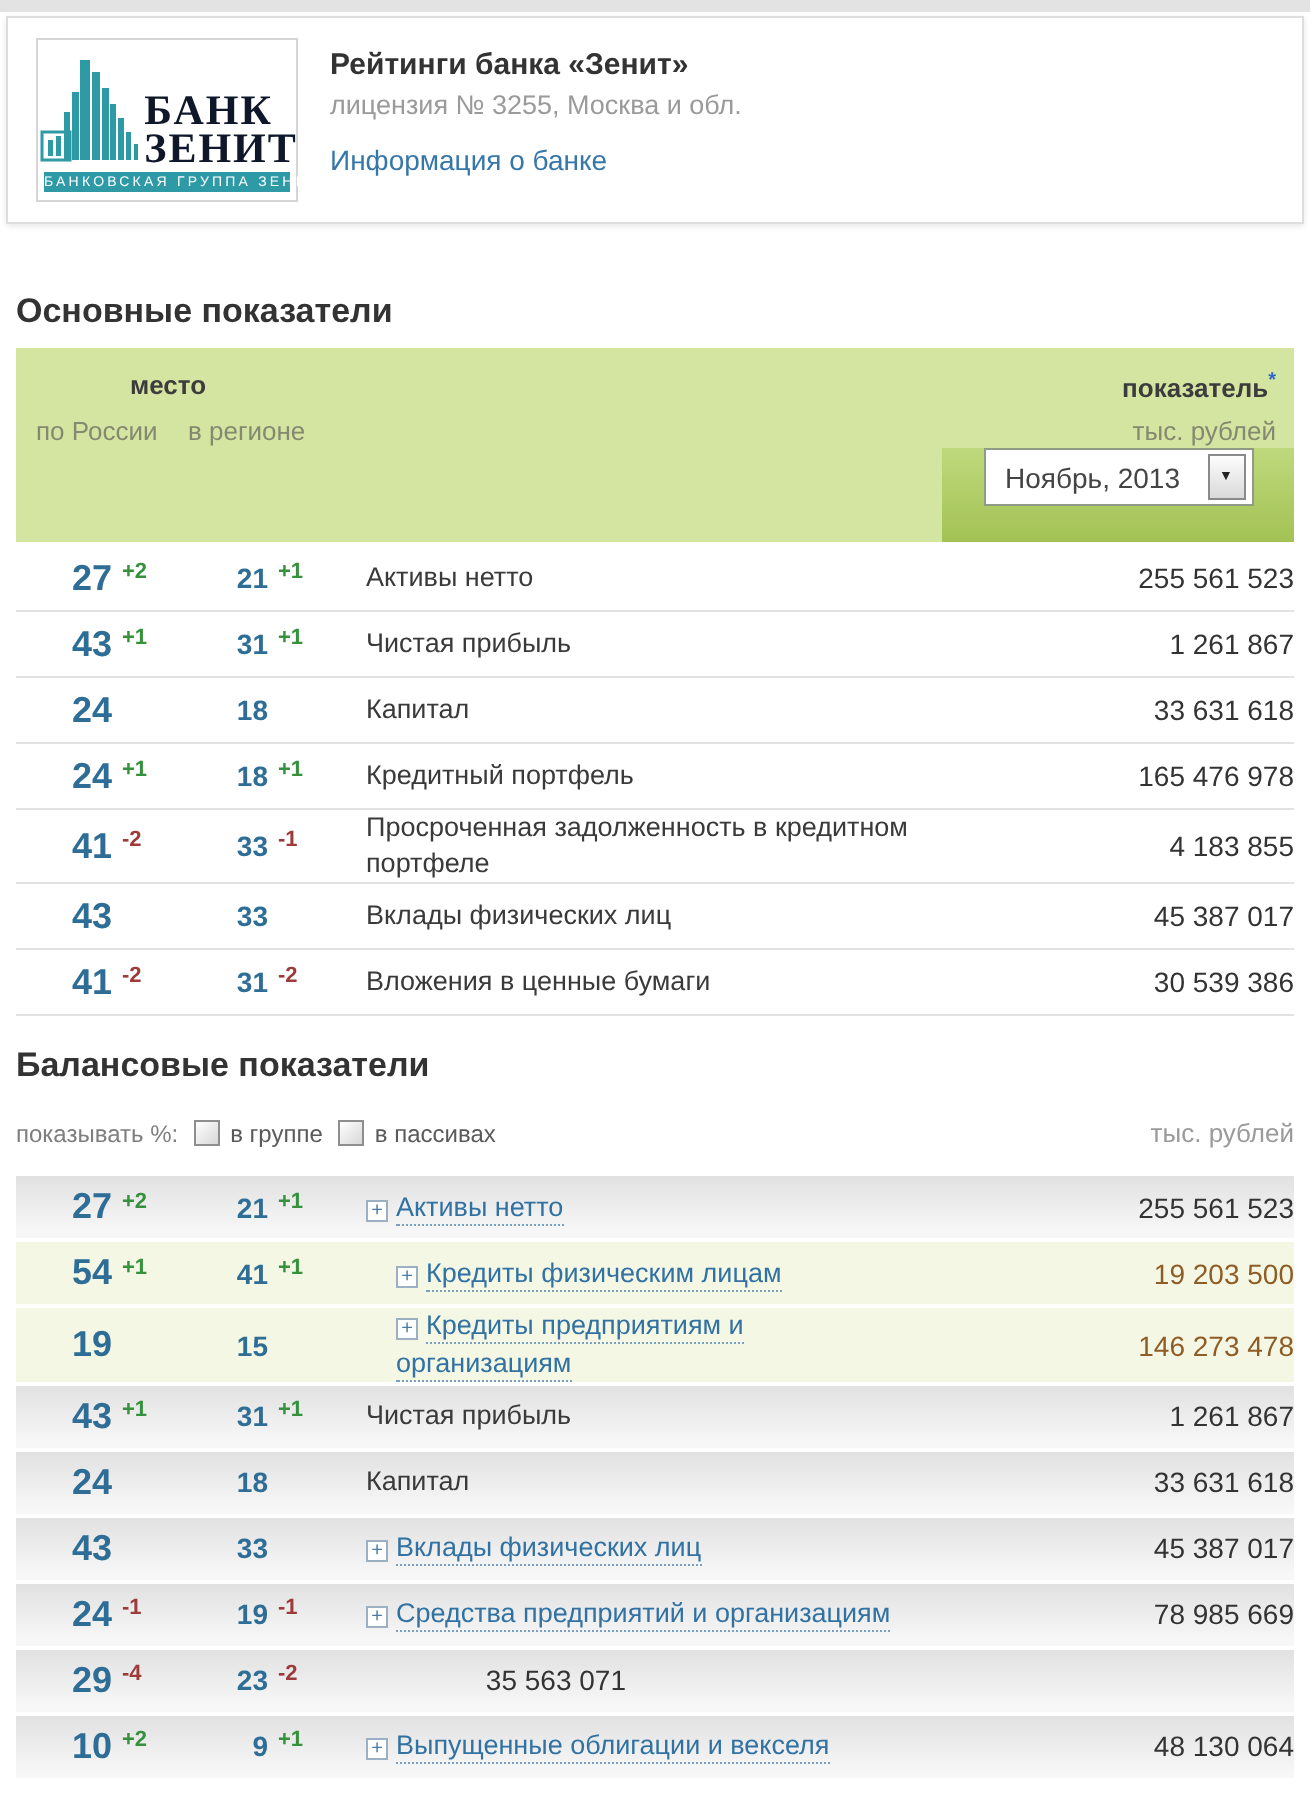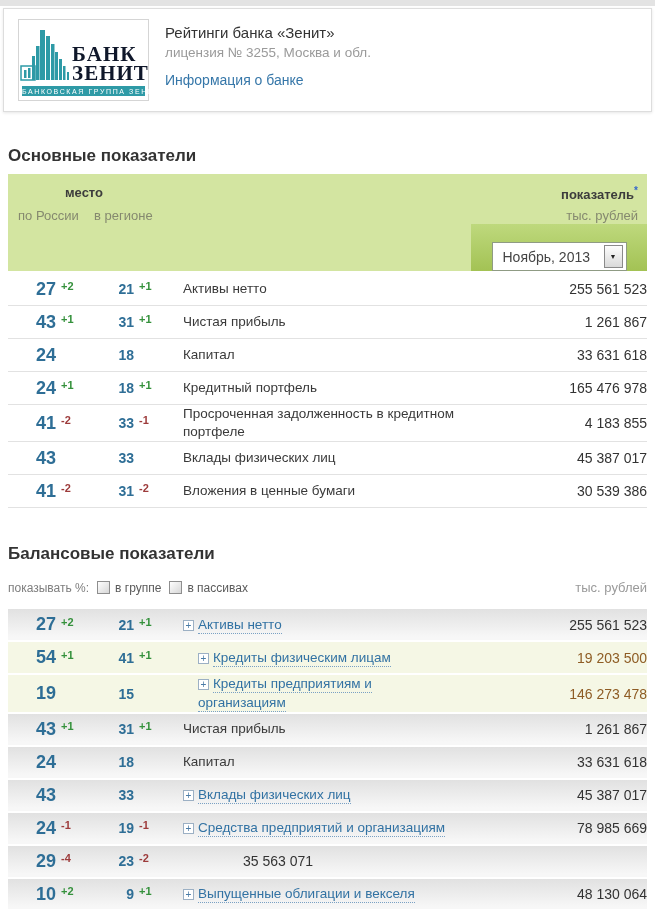--- a/index.html
+++ b/index.html
@@ -34,45 +34,45 @@
     font-size: 21px; line-height: 0.93; letter-spacing: 1px;
     padding-bottom: 4px;
   }
   .logo-banner {
     position: absolute; left: 3px; right: 3px; bottom: 4px;
     background: #2e9aa6; color: #fff;
     font-size: 7px; letter-spacing: 1.6px; text-align: center;
     padding: 2px 0 1px 0; white-space: nowrap;
   }
   .head-text { padding-top: 5px; }
-  .head-title { font-size: 15px; font-weight: normal; color: #333; }
+  .head-title { font-size: 15px; font-weight: bold; color: #333; }
   .head-sub { font-size: 13.5px; color: #9a9a9a; margin-top: 4px; }
   .head-link { font-size: 14px; color: #3677a9; margin-top: 12px; cursor: pointer; display: inline-block; }
 
   
   .content { padding: 0 8px; }
   .section-title { font-size: 17px; font-weight: bold; color: #333; }
   .t-main { margin-top: 34px; }
-  .t-balance { margin-top: 36px; }
+  .t-balance { margin-top: 15px; }
 
   
   .green-head {
     margin-top: 8px; height: 97px; position: relative;
     background: #d3e5a1; font-size: 13px;
   }
   .gh-place { position: absolute; top: 11px; left: 0; width: 152px; text-align: center; font-weight: bold; color: #3c3c3c; }
   .gh-russia { position: absolute; top: 34px; left: 10px; color: #85896f; }
   .gh-region { position: absolute; top: 34px; left: 86px; color: #85896f; }
   .gh-indicator { position: absolute; top: 11px; right: 9px; font-weight: bold; color: #3c3c3c; }
   .gh-indicator sup { color: #3366cc; font-weight: bold; font-size: 10px; }
   .gh-units { position: absolute; top: 34px; right: 9px; color: #85896f; }
   .select-panel {
     position: absolute; right: 0; bottom: 0; width: 176px; height: 47px;
     background: linear-gradient(to bottom, #bed97d 0%, #a3c254 100%);
-    display: flex; align-items: flex-end; justify-content: center;
+    display: flex; align-items: flex-start; justify-content: center;
   }
   .select-box {
     width: 135px; height: 29px; background: #fff;
     border: 1px solid #8f9b84;
     display: flex; align-items: center;
     font-size: 14px; color: #444;
     cursor: pointer;
   }
   .select-value { flex: 1; padding-left: 10px; }
   .select-btn {

